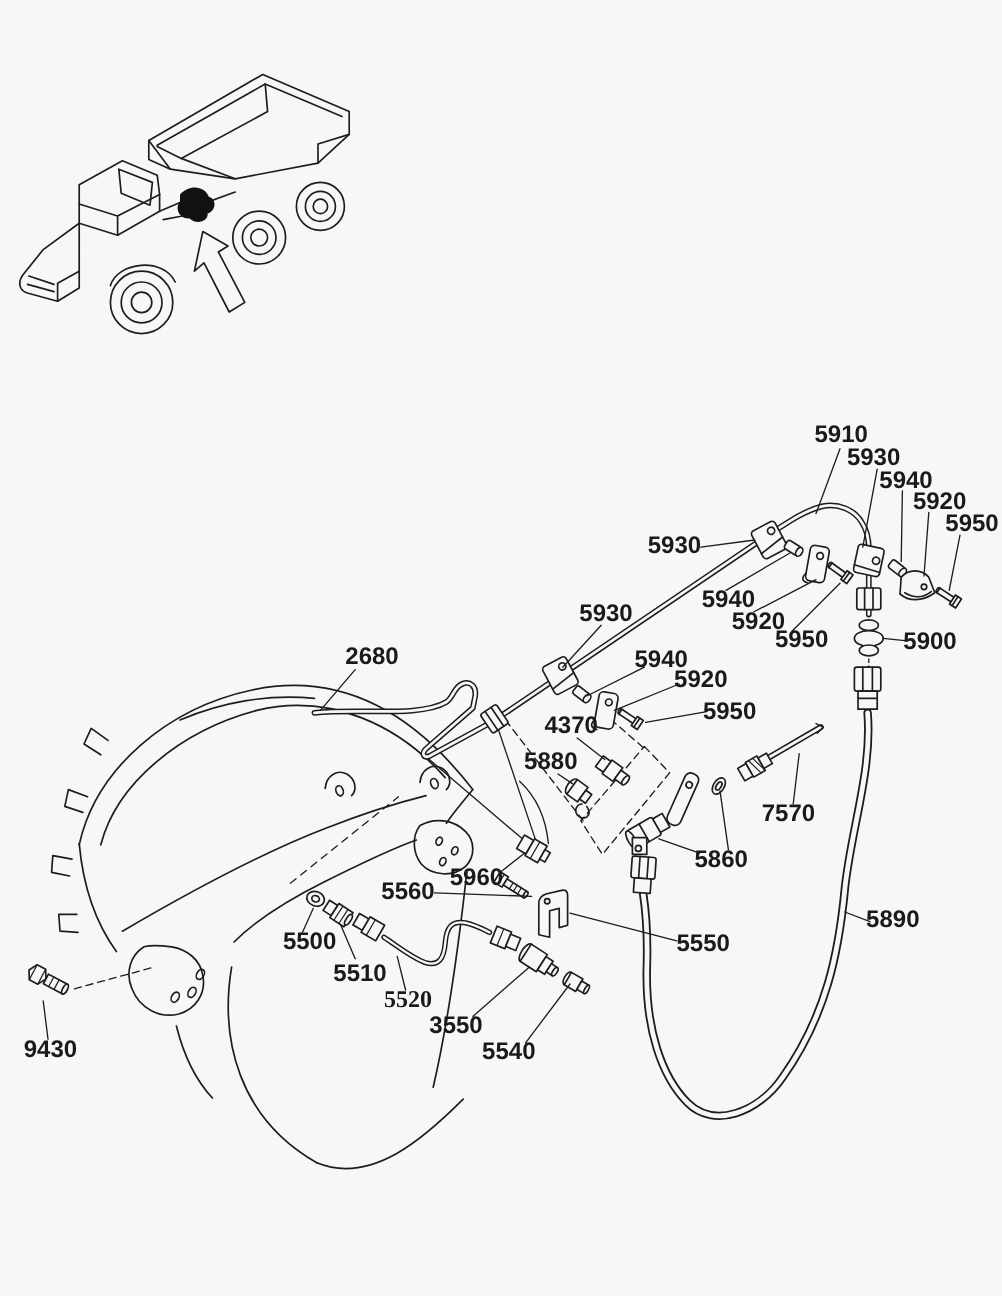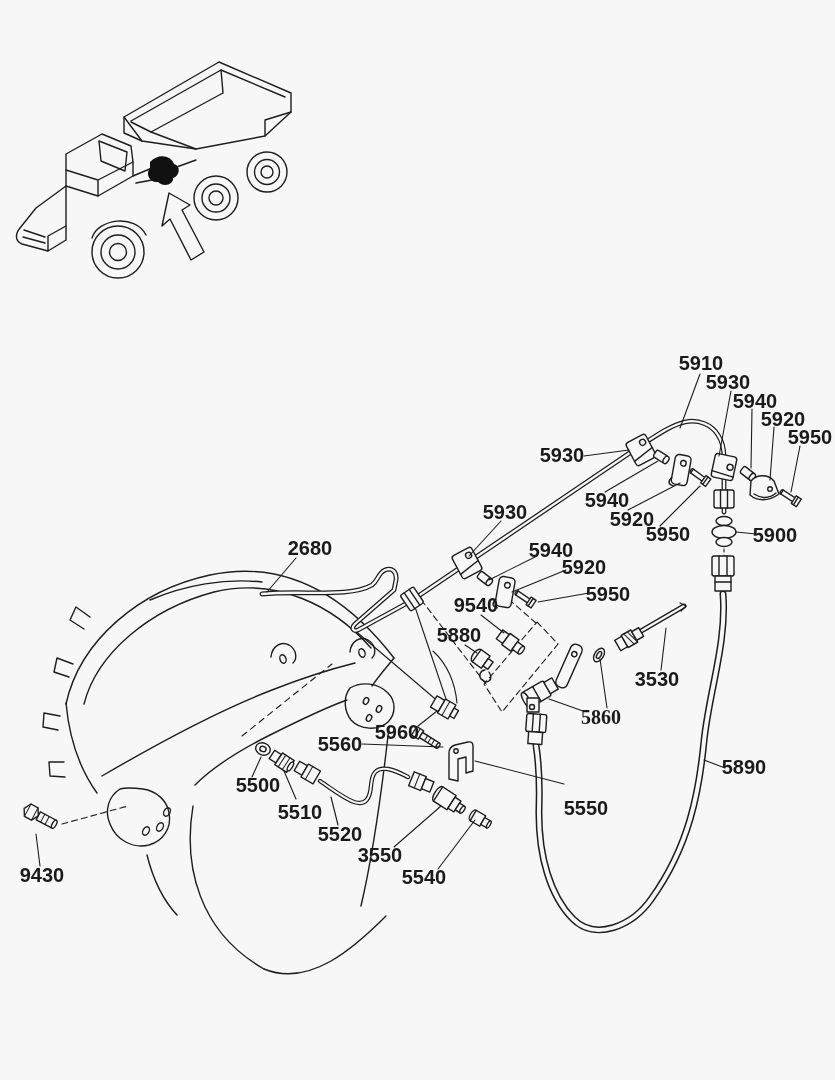--- a/index.html
+++ b/index.html
@@ -360,29 +360,29 @@
       <span class="part-label" style="left: 562px; top: 455px;">5930</span>
       <span class="part-label" style="left: 607px; top: 500px;">5940</span>
       <span class="part-label" style="left: 632px; top: 519px;">5920</span>
       <span class="part-label" style="left: 668px; top: 534px;">5950</span>
       <span class="part-label" style="left: 775px; top: 535px;">5900</span>
       <span class="part-label" style="left: 505px; top: 512px;">5930</span>
       <span class="part-label" style="left: 310px; top: 548px;">2680</span>
       <span class="part-label" style="left: 551px; top: 550px;">5940</span>
       <span class="part-label" style="left: 584px; top: 567px;">5920</span>
       <span class="part-label" style="left: 608px; top: 594px;">5950</span>
-      <span class="part-label" style="left: 476px; top: 605px;">9540</span>
+      <span class="part-label" style="left: 476px; top: 605px;">4370</span>
       <span class="part-label" style="left: 459px; top: 635px;">5880</span>
-      <span class="part-label" style="left: 657px; top: 679px;">3530</span>
-      <span class="part-label" style="left: 601px; top: 717px; font-family: Liberation Serif, serif;">5860</span>
+      <span class="part-label" style="left: 657px; top: 679px;">7570</span>
+      <span class="part-label" style="left: 601px; top: 717px;">5860</span>
       <span class="part-label" style="left: 397px; top: 732px;">5960</span>
       <span class="part-label" style="left: 340px; top: 744px;">5560</span>
       <span class="part-label" style="left: 744px; top: 767px;">5890</span>
-      <span class="part-label" style="left: 586px; top: 787px; margin-top: 21px;">5550</span>
+      <span class="part-label" style="left: 586px; top: 787px;">5550</span>
       <span class="part-label" style="left: 258px; top: 785px;">5500</span>
       <span class="part-label" style="left: 300px; top: 812px;">5510</span>
-      <span class="part-label" style="left: 340px; top: 834px;">5520</span>
+      <span class="part-label" style="left: 340px; top: 834px; font-family: Liberation Serif, serif;">5520</span>
       <span class="part-label" style="left: 380px; top: 855px;">3550</span>
       <span class="part-label" style="left: 424px; top: 877px;">5540</span>
       <span class="part-label" style="left: 42px; top: 875px;">9430</span>
     </div>
 
 </div>
 
 </body></html>

